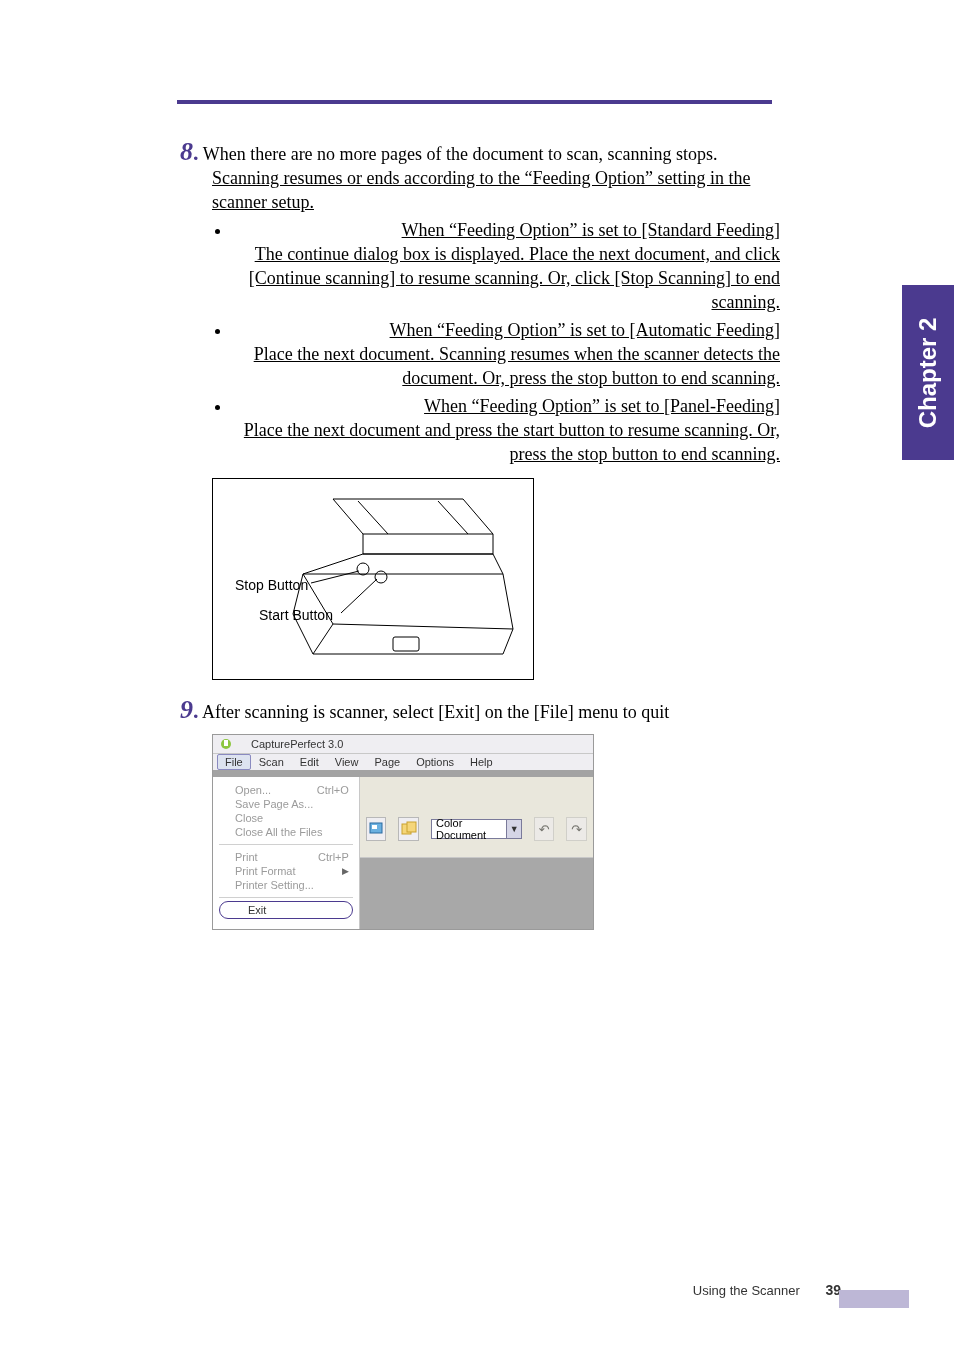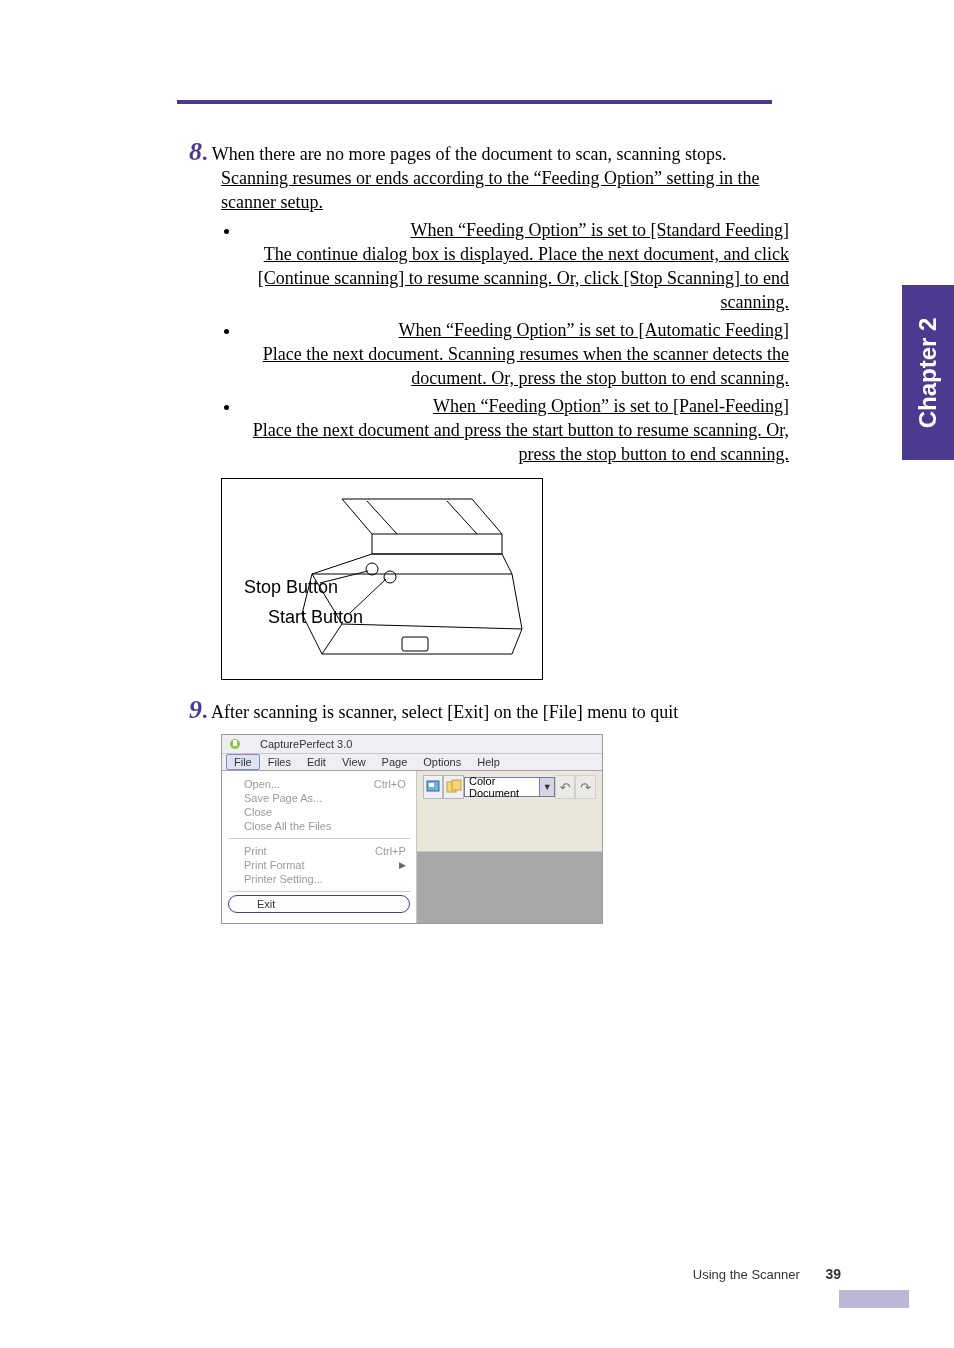--- a/index.html
+++ b/index.html
@@ -41,21 +41,21 @@
     transform-origin: center;
     color: #fff;
     font-family: Arial, Helvetica, sans-serif;
     font-weight: bold;
     font-size: 24px;
     white-space: nowrap;
   }
   .content {
     position: absolute;
     top: 140px;
-    left: 189px;
+    left: 180px;
     width: 600px;
   }
   .step {
     margin-bottom: 10px;
   }
   .step-head {
     display: block;
     font-size: 18px;
     line-height: 24px;
   }
@@ -100,21 +100,21 @@
     position: relative;
     background: #fff;
   }
   .scanner-svg {
     position: absolute;
     inset: 0;
   }
   .scanner-label {
     position: absolute;
     font-family: Arial, Helvetica, sans-serif;
-    font-size: 18px;
+    font-size: 14px;
     color: #000;
     white-space: nowrap;
   }
   .lbl-stop { left: 22px; top: 98px; }
   .lbl-start { left: 46px; top: 128px; }
 
   .screenshot {
     margin: 10px 0 0 32px;
     width: 380px;
     font-family: Tahoma, Arial, sans-serif;
@@ -134,21 +134,21 @@
   }
   .ss-titlebar .app-icon {
     width: 14px; height: 14px;
     display: inline-flex; align-items: center; justify-content: center;
   }
   .ss-menubar {
     display: flex;
     gap: 0;
     padding: 0 4px;
     background: #efeef2;
-    border-bottom: 1px solid #a3a3a3;
+    border-bottom: 7px solid #a3a3a3;
     font-size: 11px;
   }
   .ss-menubar .menu-item {
     padding: 2px 8px;
     color: #333;
   }
   .ss-menubar .menu-item.selected {
     border: 1px solid #8a8ac0;
     background: #dde3f0;
     padding: 1px 7px;
@@ -203,21 +203,22 @@
     flex: 1;
     background: #e9e7dc;
     border-bottom: 1px solid #c8c8c8;
     padding: 4px 6px;
     display: flex;
     flex-direction: column;
   }
   .tb-row {
     display: flex;
     align-items: center;
-    gap: 0;
+    gap: 12px;
+    margin-top: 36px;
   }
   .tb-icon {
     width: 22px; height: 22px;
     border: 1px solid #b8b8b8;
     background: #efeef2;
     display: inline-flex;
     align-items: center;
     justify-content: center;
     font-size: 13px;
   }
@@ -245,21 +246,21 @@
   .tb-icon.disabled { opacity: 0.5; }
   .ss-canvas {
     flex: 1;
     background: #a8a8a8;
     min-height: 60px;
   }
   .ss-right-col { display:flex; flex-direction:column; flex:1; }
 
   .footer {
     position: absolute;
-    bottom: 66px;
+    bottom: 50px;
     left: 177px;
     width: 664px;
     font-family: Arial, Helvetica, sans-serif;
     font-size: 13px;
     color: #333;
     text-align: right;
     margin-top: 22px;
   }
   .footer .page-num {
     font-weight: bold;
@@ -341,21 +342,21 @@
           <span class="app-icon">
             <svg width="14" height="14" viewBox="0 0 14 14">
                 <circle cx="7" cy="7" r="5" fill="#8cc63f"></circle>
                 <rect x="5" y="3" width="4" height="6" fill="#fff"></rect>
               </svg>
           </span>
           <span>CapturePerfect 3.0</span>
         </div>
         <div class="ss-menubar">
           <span class="menu-item selected">File</span>
-          <span class="menu-item">Files</span>
+          <span class="menu-item">Scan</span>
           <span class="menu-item">Edit</span>
           <span class="menu-item">View</span>
           <span class="menu-item">Page</span>
           <span class="menu-item">Options</span>
           <span class="menu-item">Help</span>
         </div>
         <div class="ss-body">
           <div class="ss-dropdown">
             <div class="dd-group">
               <div class="dd-row">

